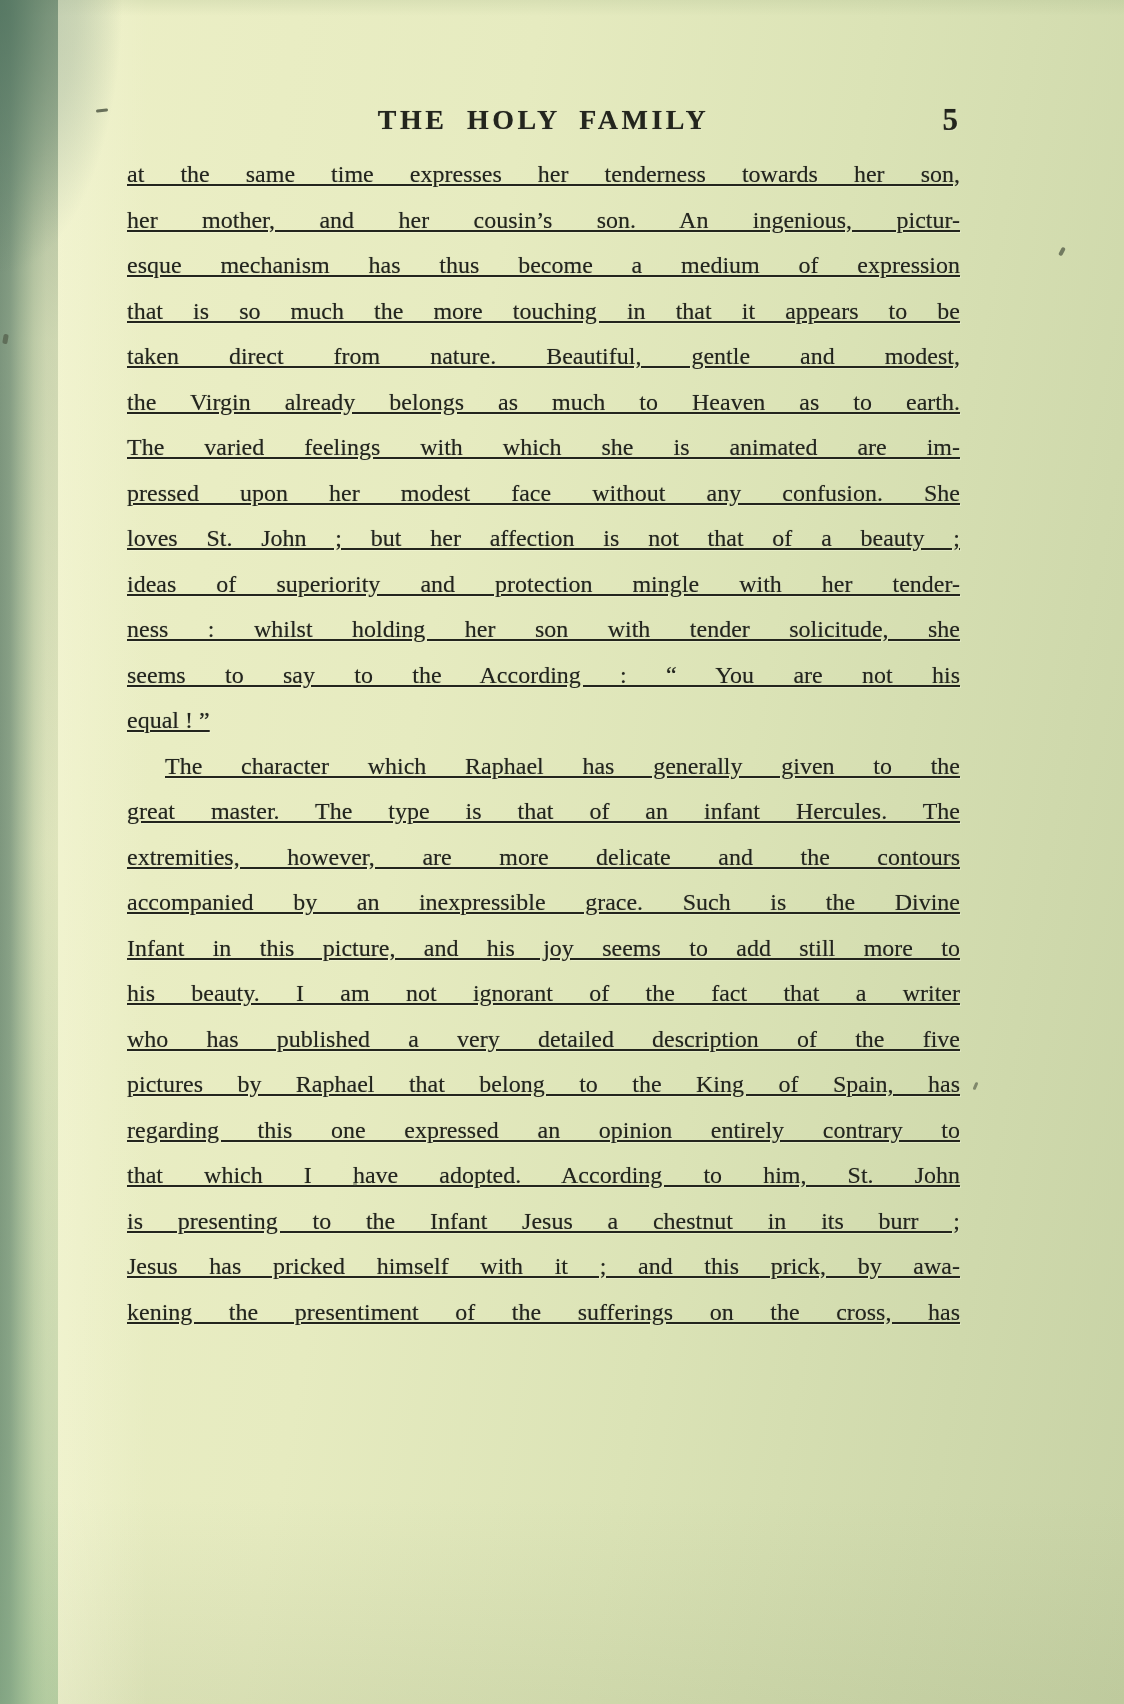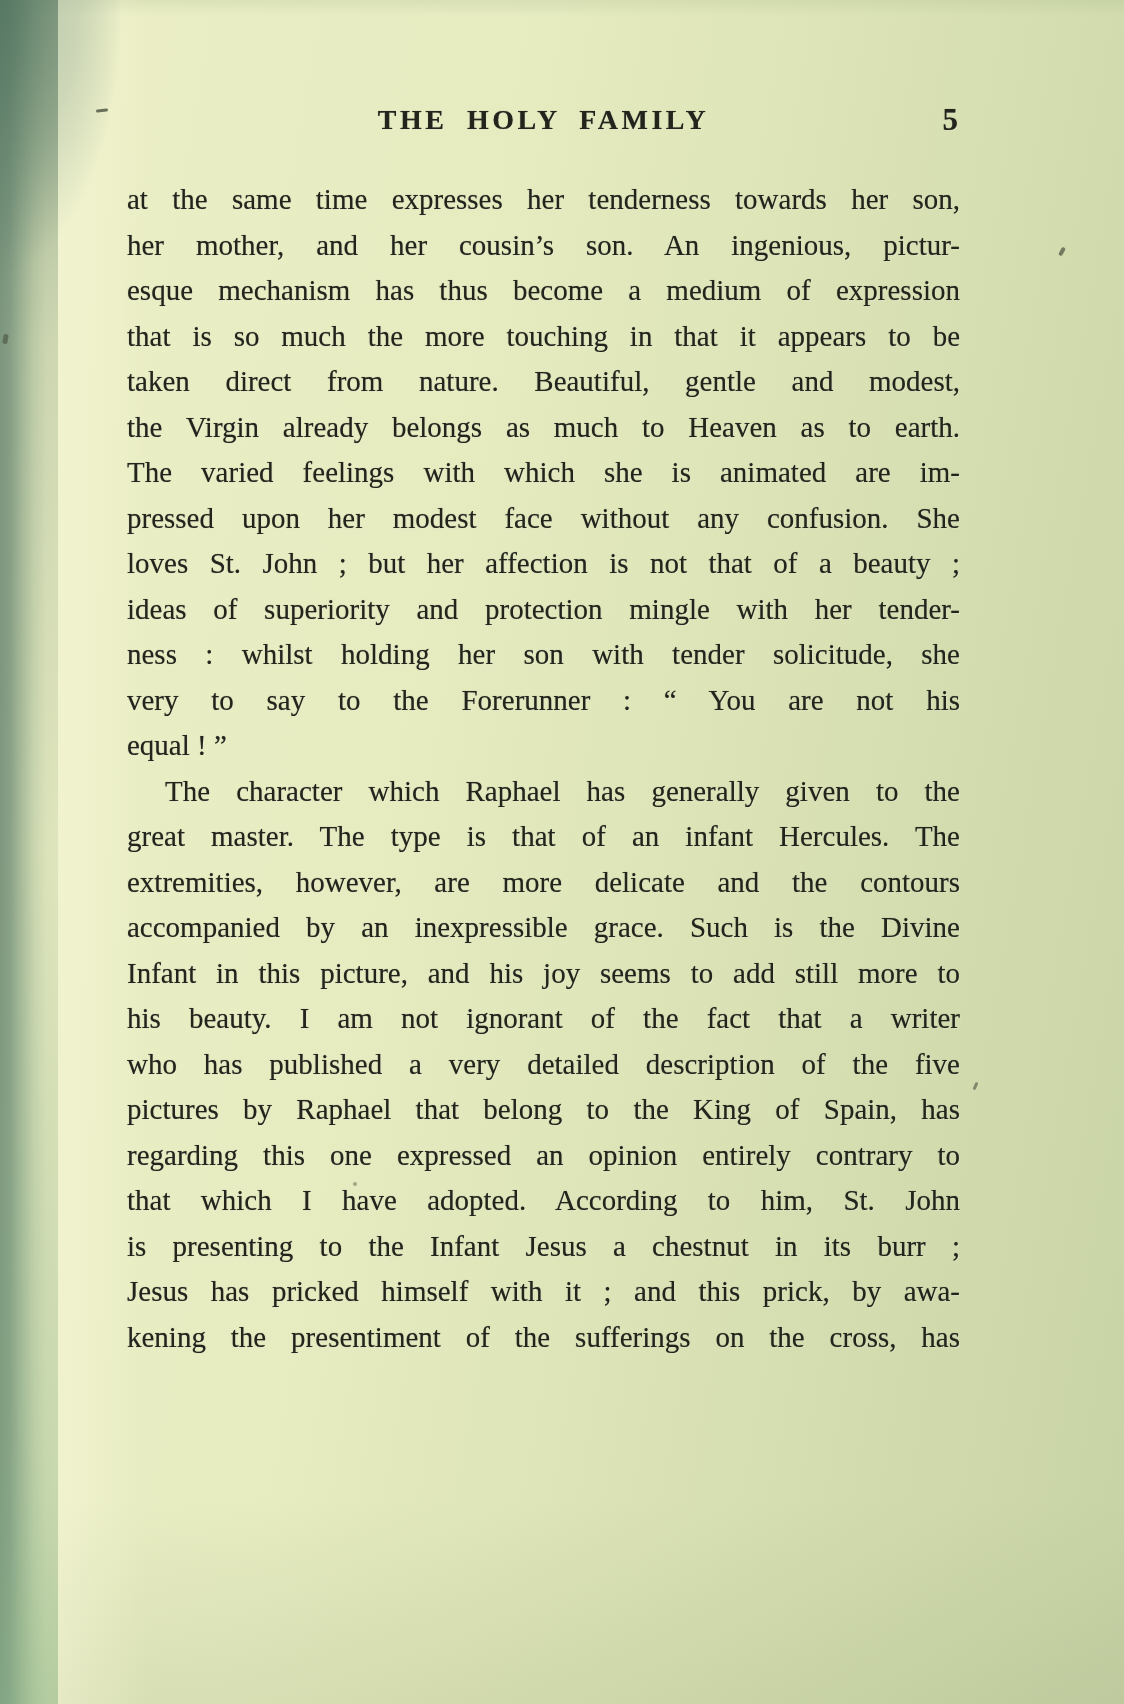--- a/index.html
+++ b/index.html
@@ -40,23 +40,24 @@
     position: absolute; left: 0; right: 0; text-align: center;
     font-size: 28px; font-weight: bold; letter-spacing: 3.5px; word-spacing: 9px;
     text-shadow: 0 0 1px rgba(32,36,26,0.5), 1px 1px 0 rgba(250,252,228,0.4);
   }
   .page-number {
     position: absolute; right: 2px; top: -2px;
     font-size: 31px; font-weight: bold;
     text-shadow: 0 0 1px rgba(32,36,26,0.5), 1px 1px 0 rgba(250,252,228,0.4);
   }
   .text-block {
-    position: absolute; left: 127px; top: 177px; width: 833px;
-    font-size: 29px; line-height: 45.5px; color: #23251d;
+    position: absolute; left: 127px; top: 152px; width: 833px;
+    font-size: 24px; line-height: 45.5px; color: #23251d;
     text-shadow: 0 0 1px rgba(32,36,26,0.45), 1px 1px 0 rgba(250,252,228,0.35);
+    text-decoration: underline;
   }
   .text-line { text-align: justify; text-align-last: justify; white-space: normal; }
   .text-line.left { text-align: right; text-align-last: left; }
   .text-line.indent { text-indent: 38px; }
   
   .speck { position: absolute; background: #49513f; border-radius: 2px; }
   .speck-dash   { left: 96px;  top: 109px;  width: 12px; height: 3px; transform: rotate(-6deg); opacity: .8; }
   .speck-quote1 { left: 1060px; top: 247px; width: 4px;  height: 9px; transform: rotate(28deg); opacity: .7; }
   .speck-edge   { left: 3px;   top: 334px;  width: 5px;  height: 10px; transform: rotate(10deg); opacity: .6; }
   .speck-quote2 { left: 974px; top: 1082px; width: 3px;  height: 8px; transform: rotate(24deg); opacity: .6; }
@@ -80,21 +81,21 @@
       <div class="text-line">her mother, and her cousin’s son.  An ingenious, pictur-</div>
       <div class="text-line">esque mechanism has thus become a medium of expression</div>
       <div class="text-line">that is so much the more touching in that it appears to be</div>
       <div class="text-line">taken direct from nature.  Beautiful, gentle and modest,</div>
       <div class="text-line">the Virgin already belongs as much to Heaven as to earth.</div>
       <div class="text-line">The varied feelings with which she is animated are im-</div>
       <div class="text-line">pressed upon her modest face without any confusion.  She</div>
       <div class="text-line">loves St. John ; but her affection is not that of a beauty ;</div>
       <div class="text-line">ideas of superiority and protection mingle with her tender-</div>
       <div class="text-line">ness : whilst holding her son with tender solicitude, she</div>
-      <div class="text-line">very to say to the Forerunner :  “ You are not his</div>
+      <div class="text-line">seems to say to the According :  “ You are not his</div>
       <div class="text-line left">equal ! ”</div>
       <div class="text-line indent">The character which Raphael has generally given to the</div>
       <div class="text-line">great master.  The type is that of an infant Hercules.  The</div>
       <div class="text-line">extremities, however, are more delicate and the contours</div>
       <div class="text-line">accompanied by an inexpressible grace.  Such is the Divine</div>
       <div class="text-line">Infant in this picture, and his joy seems to add still more to</div>
       <div class="text-line">his beauty.  I am not ignorant of the fact that a writer</div>
       <div class="text-line">who has published a very detailed description of the five</div>
       <div class="text-line">pictures by Raphael that belong to the King of Spain, has</div>
       <div class="text-line">regarding this one expressed an opinion entirely contrary to</div>

